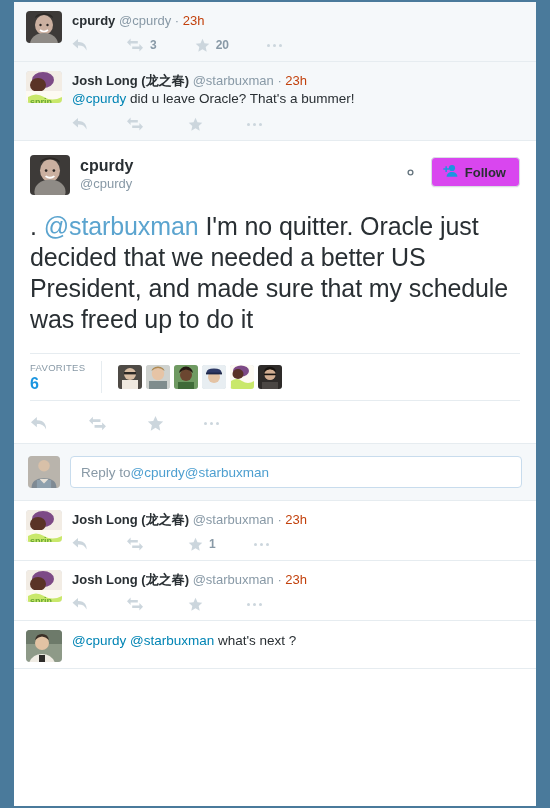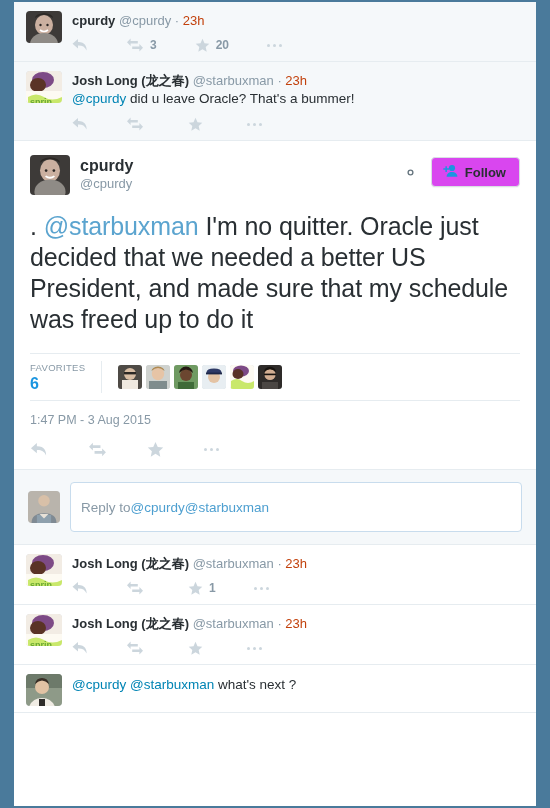--- a/index.html
+++ b/index.html
@@ -201,21 +201,21 @@
     padding: 12px 14px;
     border-bottom: 1px solid #e6ecf0;
   }
   .composer .avatar { width: 32px; height: 32px; flex: 0 0 32px; margin-right: 10px;}
   .composer .avatar svg { width: 32px; height: 32px; }
   .reply-box {
     flex: 1 1 auto;
     background: #ffffff;
     border: 1px solid #c8dced;
     border-radius: 4px;
-    height: 50px;
+    height: 32px;
     display: flex;
     align-items: center;
     padding: 0 10px;
     font-size: 13.5px;
     color: #8899a6;
     cursor: text;
   }
   .reply-box .mention { color: #4d9fd0; }
 </style>
 </head>
@@ -407,21 +407,20 @@
               <rect width="24" height="24" fill="#2e2b29"></rect>
               <circle cx="12" cy="9.5" r="5.6" fill="#d2ae92"></circle>
               <path d="M6 7 Q12 1.5 18 7 Q17.5 2 12 1.8 Q6.5 2 6 7Z" fill="#17130f"></path>
               <rect x="4" y="17" width="16" height="7" fill="#4a4643"></rect>
               <rect x="6" y="8.6" width="12" height="1.6" fill="#17130f"></rect>
             </svg>
           </div>
       </div>
     </div>
 
-    <div class="timestamp">1:47 PM - 3 Aug 2015</div>
 
     <div class="actions main-actions">
       <div class="act">
         <svg width="18" height="15" viewBox="0 0 16 14" fill="#ccd6dd">
             <path d="M6 1 L0.5 5.8 L6 10.6 L6 7.6 C10 7.4 12.8 8.6 14.6 12.6 C14.8 8.6 13 3.8 6 4 Z"></path>
           </svg>
       </div>
       <div class="act">
         <svg width="19" height="15" viewBox="0 0 18 14" fill="#ccd6dd">
             <path d="M4.6 0.6 L1 4.3 L4.6 8 V5.6 h7.2 V3 H4.6 Z"></path>

